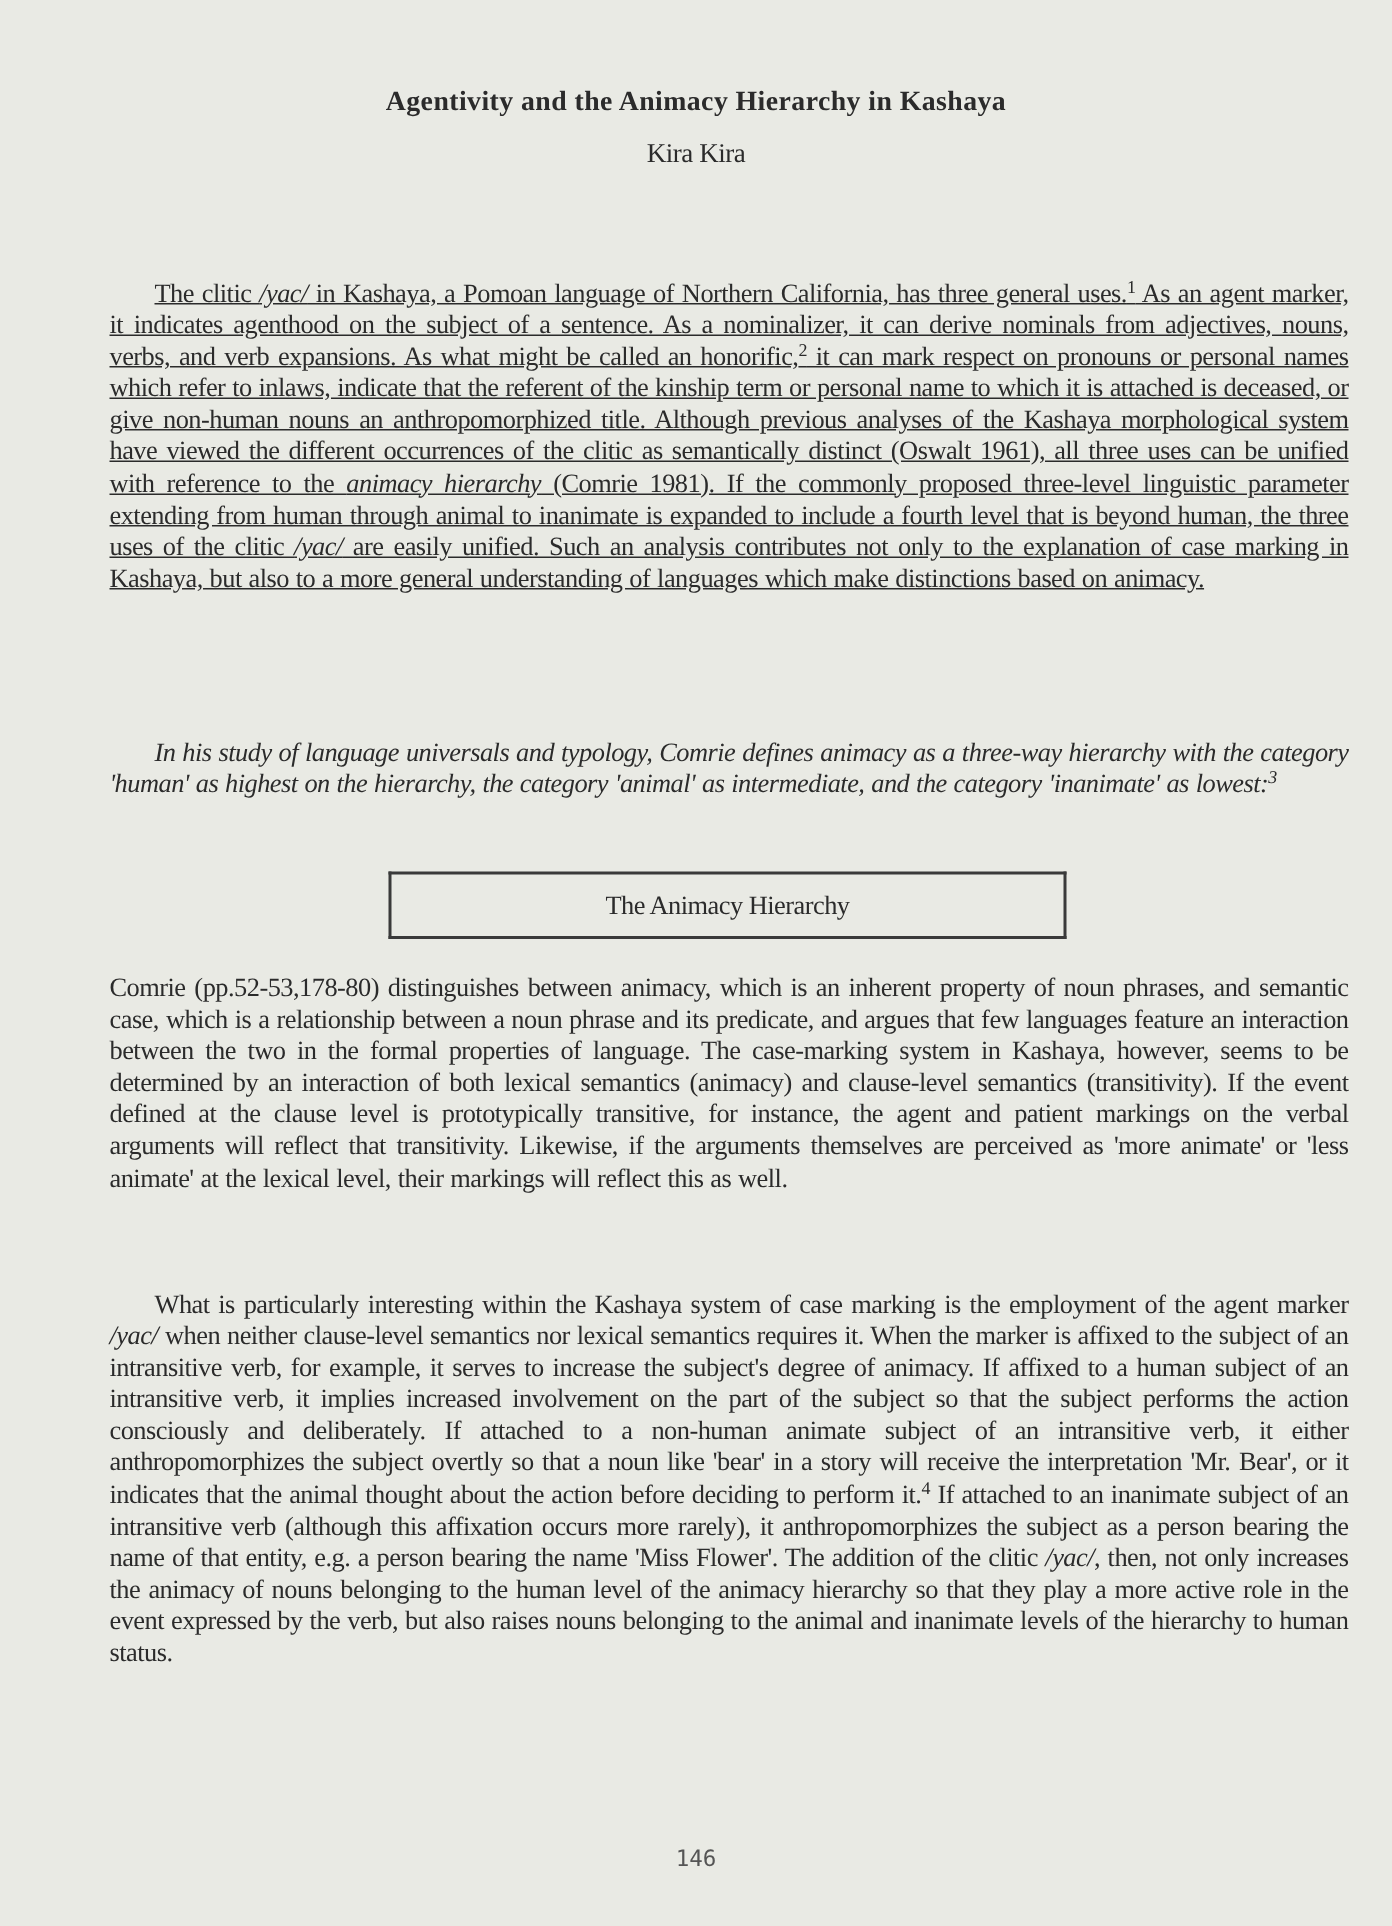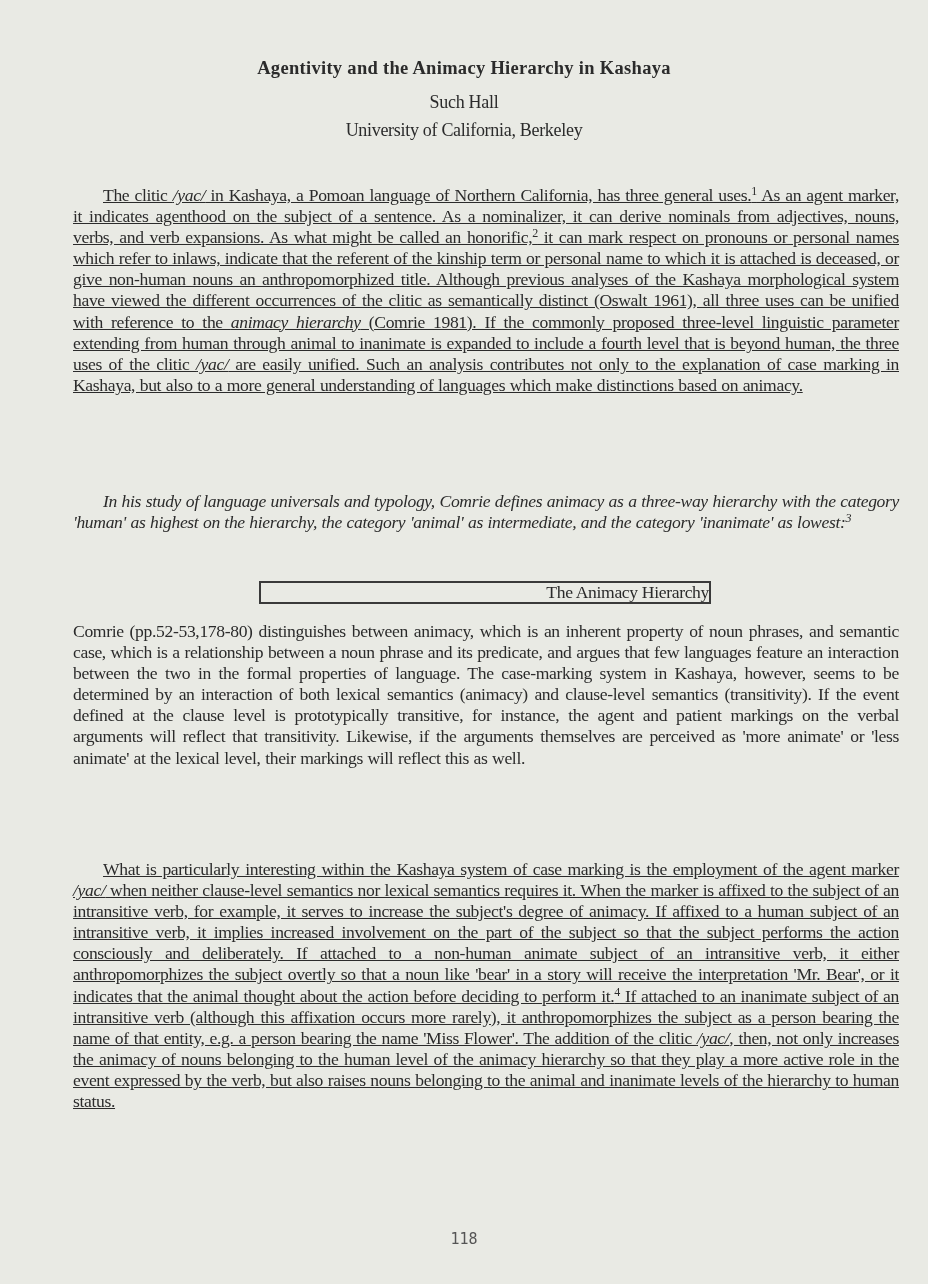--- a/index.html
+++ b/index.html
@@ -27,55 +27,54 @@
   .para {
     position: absolute; left: 73px; width: 826px;
     font-size: 17.6px; line-height: 21.1px;
     text-align: justify; letter-spacing: -0.35px; word-spacing: 0.5px;
   }
   .para.indent { text-indent: 30px; }
   .para sup { font-size: 12px; line-height: 0; vertical-align: 6px; }
   .para i { font-style: italic; }
   #p1 { top: 185px; text-decoration: underline; }
   #p2 { top: 491px; font-style: italic; }
-  #p3 { top: 621px; }
-  #p4 { top: 859px; text-decoration: underline; }
+  #p3 { top: 648px; }
+  #p4 { top: 859px; }
   .hier-table {
     position: absolute; left: 259px; top: 581px; width: 452px;
     border: 2px solid #3a3a3a; border-collapse: collapse;
     font-size: 17.6px; letter-spacing: -0.35px;
   }
   .hier-table td {
-    border: 1.5px solid #3a3a3a; text-align: right; padding: 0; height: 19px; line-height: 19px;
+    border: 1.5px solid #3a3a3a; text-align: center; padding: 11px; height: 19px; line-height: 19px;
   }
   .hier-row span { display: inline-block; }
   .gt { margin: 0 14px; }
   .page-num {
     position: absolute; left: 0; width: 928px; top: 1230px;
     text-align: center; font-family: "DejaVu Sans Mono", monospace; font-size: 15px; color: #555;
   }
 </style>
 </head>
 <body>
 
 <div class="page">
   <div class="title">Agentivity and the Animacy Hierarchy in Kashaya</div>
-  <div class="author">Such Hall</div>
-  <div class="affil">University of California, Berkeley</div>
+  <div class="author">Kira Kira</div>
 
   <p class="para indent" id="p1" style="margin:0"><span>The clitic </span><i>/yac/</i><span> in Kashaya, a Pomoan language of Northern California, has three general uses.</span><sup>1</sup><span> As an agent marker, it indicates agenthood on the subject of a sentence. As a nominalizer, it can derive nominals from adjectives, nouns, verbs, and verb expansions. As what might be called an honorific,</span><sup>2</sup><span> it can mark respect on pronouns or personal names which refer to inlaws, indicate that the referent of the kinship term or personal name to which it is attached is deceased, or give non-human nouns an anthropomorphized title. Although previous analyses of the Kashaya morphological system have viewed the different occurrences of the clitic as semantically distinct (Oswalt 1961), all three uses can be unified with reference to the </span><i>animacy hierarchy</i><span> (Comrie 1981). If the commonly proposed three-level linguistic parameter extending from human through animal to inanimate is expanded to include a fourth level that is beyond human, the three uses of the clitic </span><i>/yac/</i><span> are easily unified. Such an analysis contributes not only to the explanation of case marking in Kashaya, but also to a more general understanding of languages which make distinctions based on animacy.</span></p>
 
   <p class="para indent" id="p2" style="margin:0"><span>In his study of language universals and typology, Comrie defines animacy as a three-way hierarchy with the category 'human' as highest on the hierarchy, the category 'animal' as intermediate, and the category 'inanimate' as lowest:</span><sup>3</sup></p>
 
   <table class="hier-table">
     <tbody>
         <tr>
           <td>The Animacy Hierarchy</td>
         </tr>
   </tbody>
     </table>
 
   <p class="para" id="p3" style="margin:0"><span>Comrie (pp.52-53,178-80) distinguishes between animacy, which is an inherent property of noun phrases, and semantic case, which is a relationship between a noun phrase and its predicate, and argues that few languages feature an interaction between the two in the formal properties of language. The case-marking system in Kashaya, however, seems to be determined by an interaction of both lexical semantics (animacy) and clause-level semantics (transitivity). If the event defined at the clause level is prototypically transitive, for instance, the agent and patient markings on the verbal arguments will reflect that transitivity. Likewise, if the arguments themselves are perceived as 'more animate' or 'less animate' at the lexical level, their markings will reflect this as well.</span></p>
 
   <p class="para indent" id="p4" style="margin:0"><span>What is particularly interesting within the Kashaya system of case marking is the employment of the agent marker </span><i>/yac/</i><span> when neither clause-level semantics nor lexical semantics requires it. When the marker is affixed to the subject of an intransitive verb, for example, it serves to increase the subject's degree of animacy. If affixed to a human subject of an intransitive verb, it implies increased involvement on the part of the subject so that the subject performs the action consciously and deliberately. If attached to a non-human animate subject of an intransitive verb, it either anthropomorphizes the subject overtly so that a noun like 'bear' in a story will receive the interpretation 'Mr. Bear', or it indicates that the animal thought about the action before deciding to perform it.</span><sup>4</sup><span> If attached to an inanimate subject of an intransitive verb (although this affixation occurs more rarely), it anthropomorphizes the subject as a person bearing the name of that entity, e.g. a person bearing the name 'Miss Flower'. The addition of the clitic </span><i>/yac/</i><span>, then, not only increases the animacy of nouns belonging to the human level of the animacy hierarchy so that they play a more active role in the event expressed by the verb, but also raises nouns belonging to the animal and inanimate levels of the hierarchy to human status.</span></p>
 
-  <div class="page-num">118</div>
+  <div class="page-num">146</div>
 </div>
 
 </body></html>

